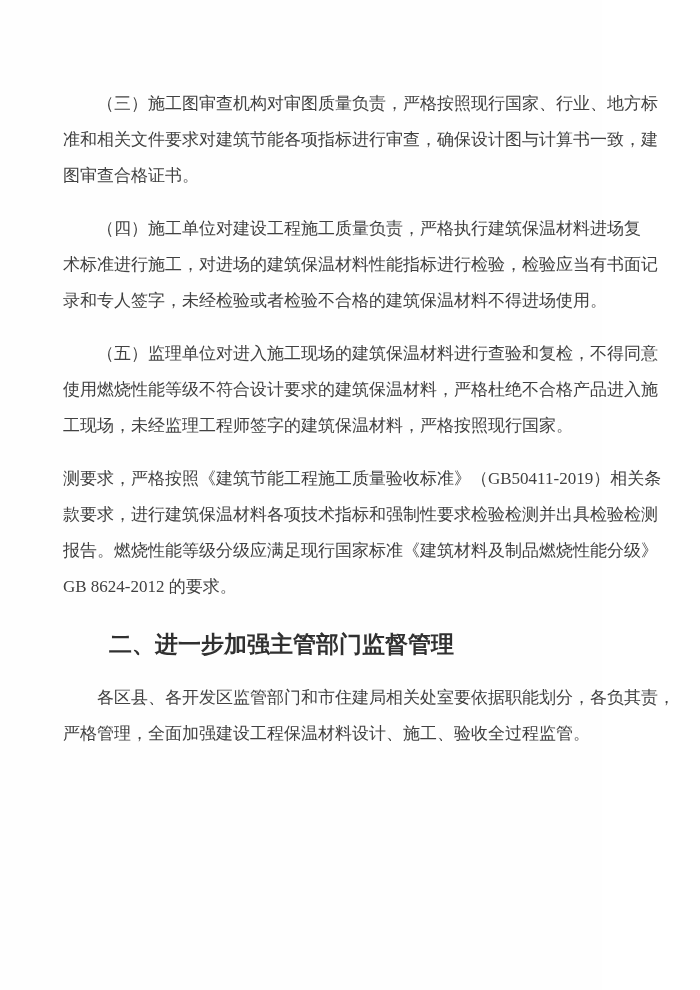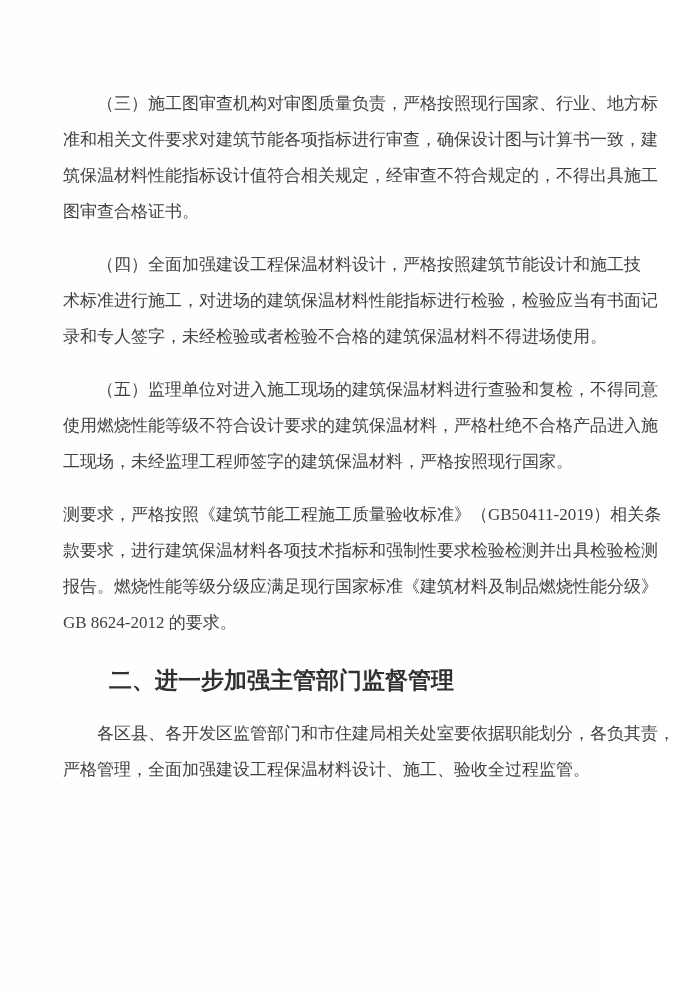--- a/index.html
+++ b/index.html
@@ -42,26 +42,25 @@
   </style>
 </head>
 <body>
 
 <div class="page">
   <div class="doc">
 
     <p class="para">
       <span class="line first">（三）施工图审查机构对审图质量负责，严格按照现行国家、行业、地方标</span>
       <span class="line">准和相关文件要求对建筑节能各项指标进行审查，确保设计图与计算书一致，建</span>
-      <span class="line">筑保温材料性能指标设计值符合相关规定，经审查不符合规定的，不得出具施工</span>
       <span class="line last">图审查合格证书。</span>
     </p>
 
     <p class="para">
-      <span class="line first">（四）全面加强建设工程保温材料设计，严格按照建筑节能设计和施工技</span>
+      <span class="line first">（四）施工单位对建设工程施工质量负责，严格执行建筑保温材料进场复</span>
       <span class="line">术标准进行施工，对进场的建筑保温材料性能指标进行检验，检验应当有书面记</span>
       <span class="line last">录和专人签字，未经检验或者检验不合格的建筑保温材料不得进场使用。</span>
     </p>
 
     <p class="para">
       <span class="line first">（五）监理单位对进入施工现场的建筑保温材料进行查验和复检，不得同意</span>
       <span class="line">使用燃烧性能等级不符合设计要求的建筑保温材料，严格杜绝不合格产品进入施</span>
       <span class="line last">工现场，未经监理工程师签字的建筑保温材料，严格按照现行国家。</span>
     </p>
 

